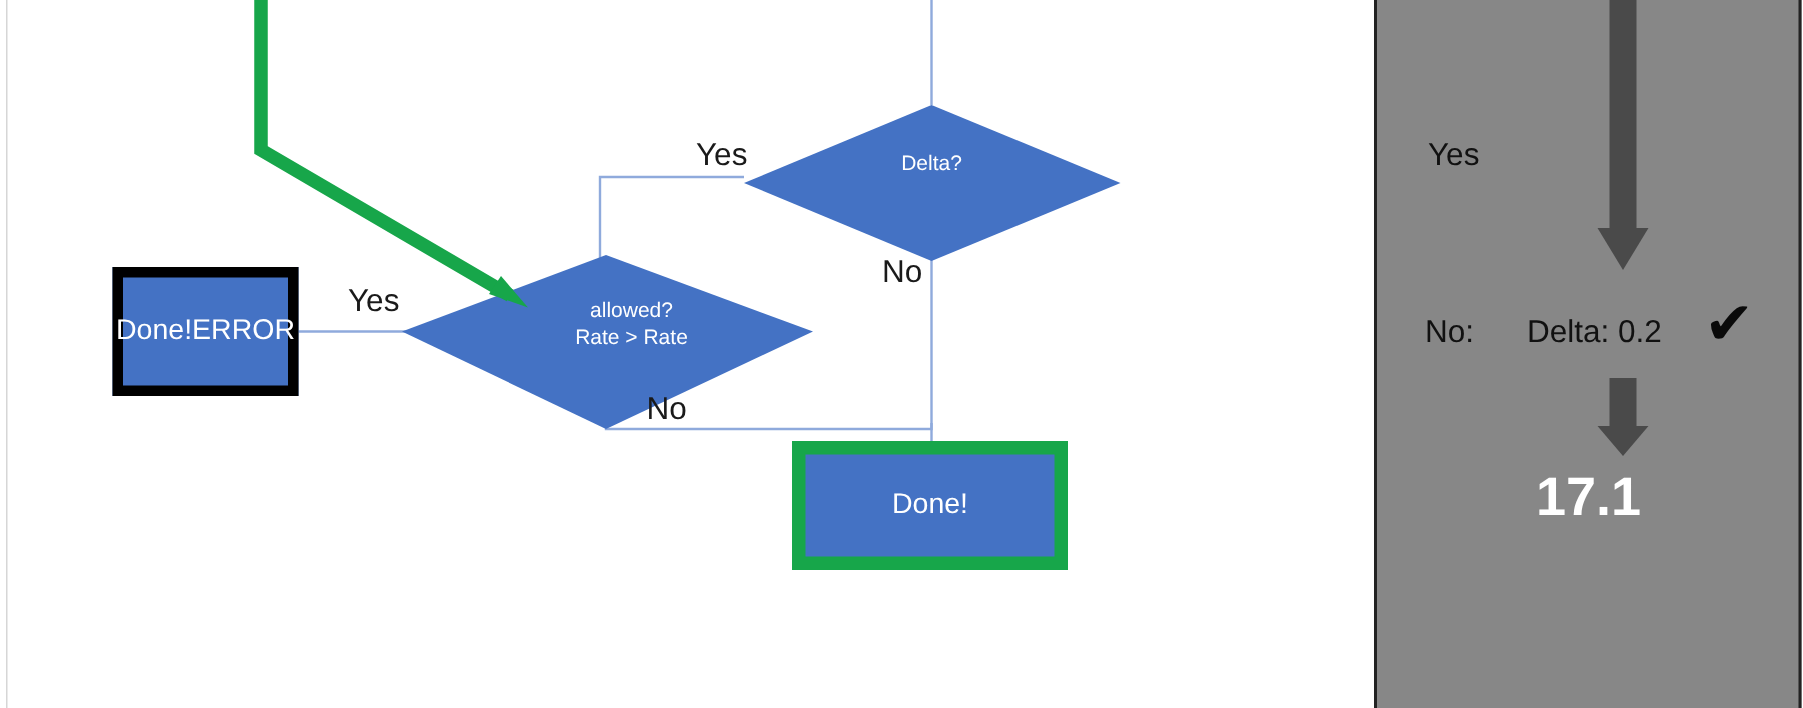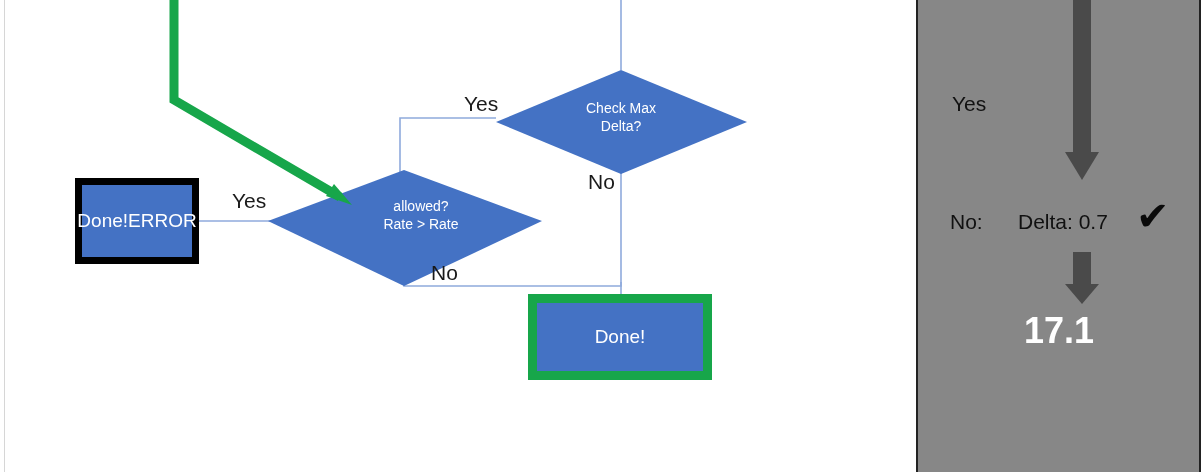--- a/index.html
+++ b/index.html
@@ -171,21 +171,20 @@
 
       <polygon points="621,70 747,122 621,174 496,122" fill="#4472C4"></polygon>
 
       <polygon points="404,170 542,221 404,286 268,221" fill="#4472C4"></polygon>
 
       <polyline points="174,-6 174,100 340,197" fill="none" stroke="#17A64A" stroke-width="9" stroke-linejoin="miter" stroke-linecap="butt"></polyline>
       <polygon points="352,205 326,196 334,184" fill="#17A64A"></polygon>
     </svg>
 
     <div class="diamond-label" id="label-check-max">
-      <div>Check Max</div>
       <div>Delta?</div>
     </div>
 
     <div class="diamond-label" id="label-rate-gt">
       <div>allowed?</div>
       <div>Rate &gt; Rate</div>
     </div>
 
     <div class="proc-box" id="box-error">
       <div>Done!</div>
@@ -208,18 +207,18 @@
 
       <rect x="155" y="-4" width="18" height="156" fill="#4A4A4A"></rect>
       <polygon points="147,152 181,152 164,180" fill="#4A4A4A"></polygon>
 
       <rect x="155" y="252" width="18" height="32" fill="#4A4A4A"></rect>
       <polygon points="147,284 181,284 164,304" fill="#4A4A4A"></polygon>
     </svg>
 
     <div class="panel-text" id="panel-yes">Yes</div>
     <div class="panel-text" id="panel-no">No:</div>
-    <div class="panel-text" id="panel-delta">Delta: 0.7</div>
+    <div class="panel-text" id="panel-delta">Delta: 0.2</div>
     <div id="panel-check">✔</div>
     <div id="panel-value">17.1</div>
   </div>
 
 </div>
 
 </body></html>

